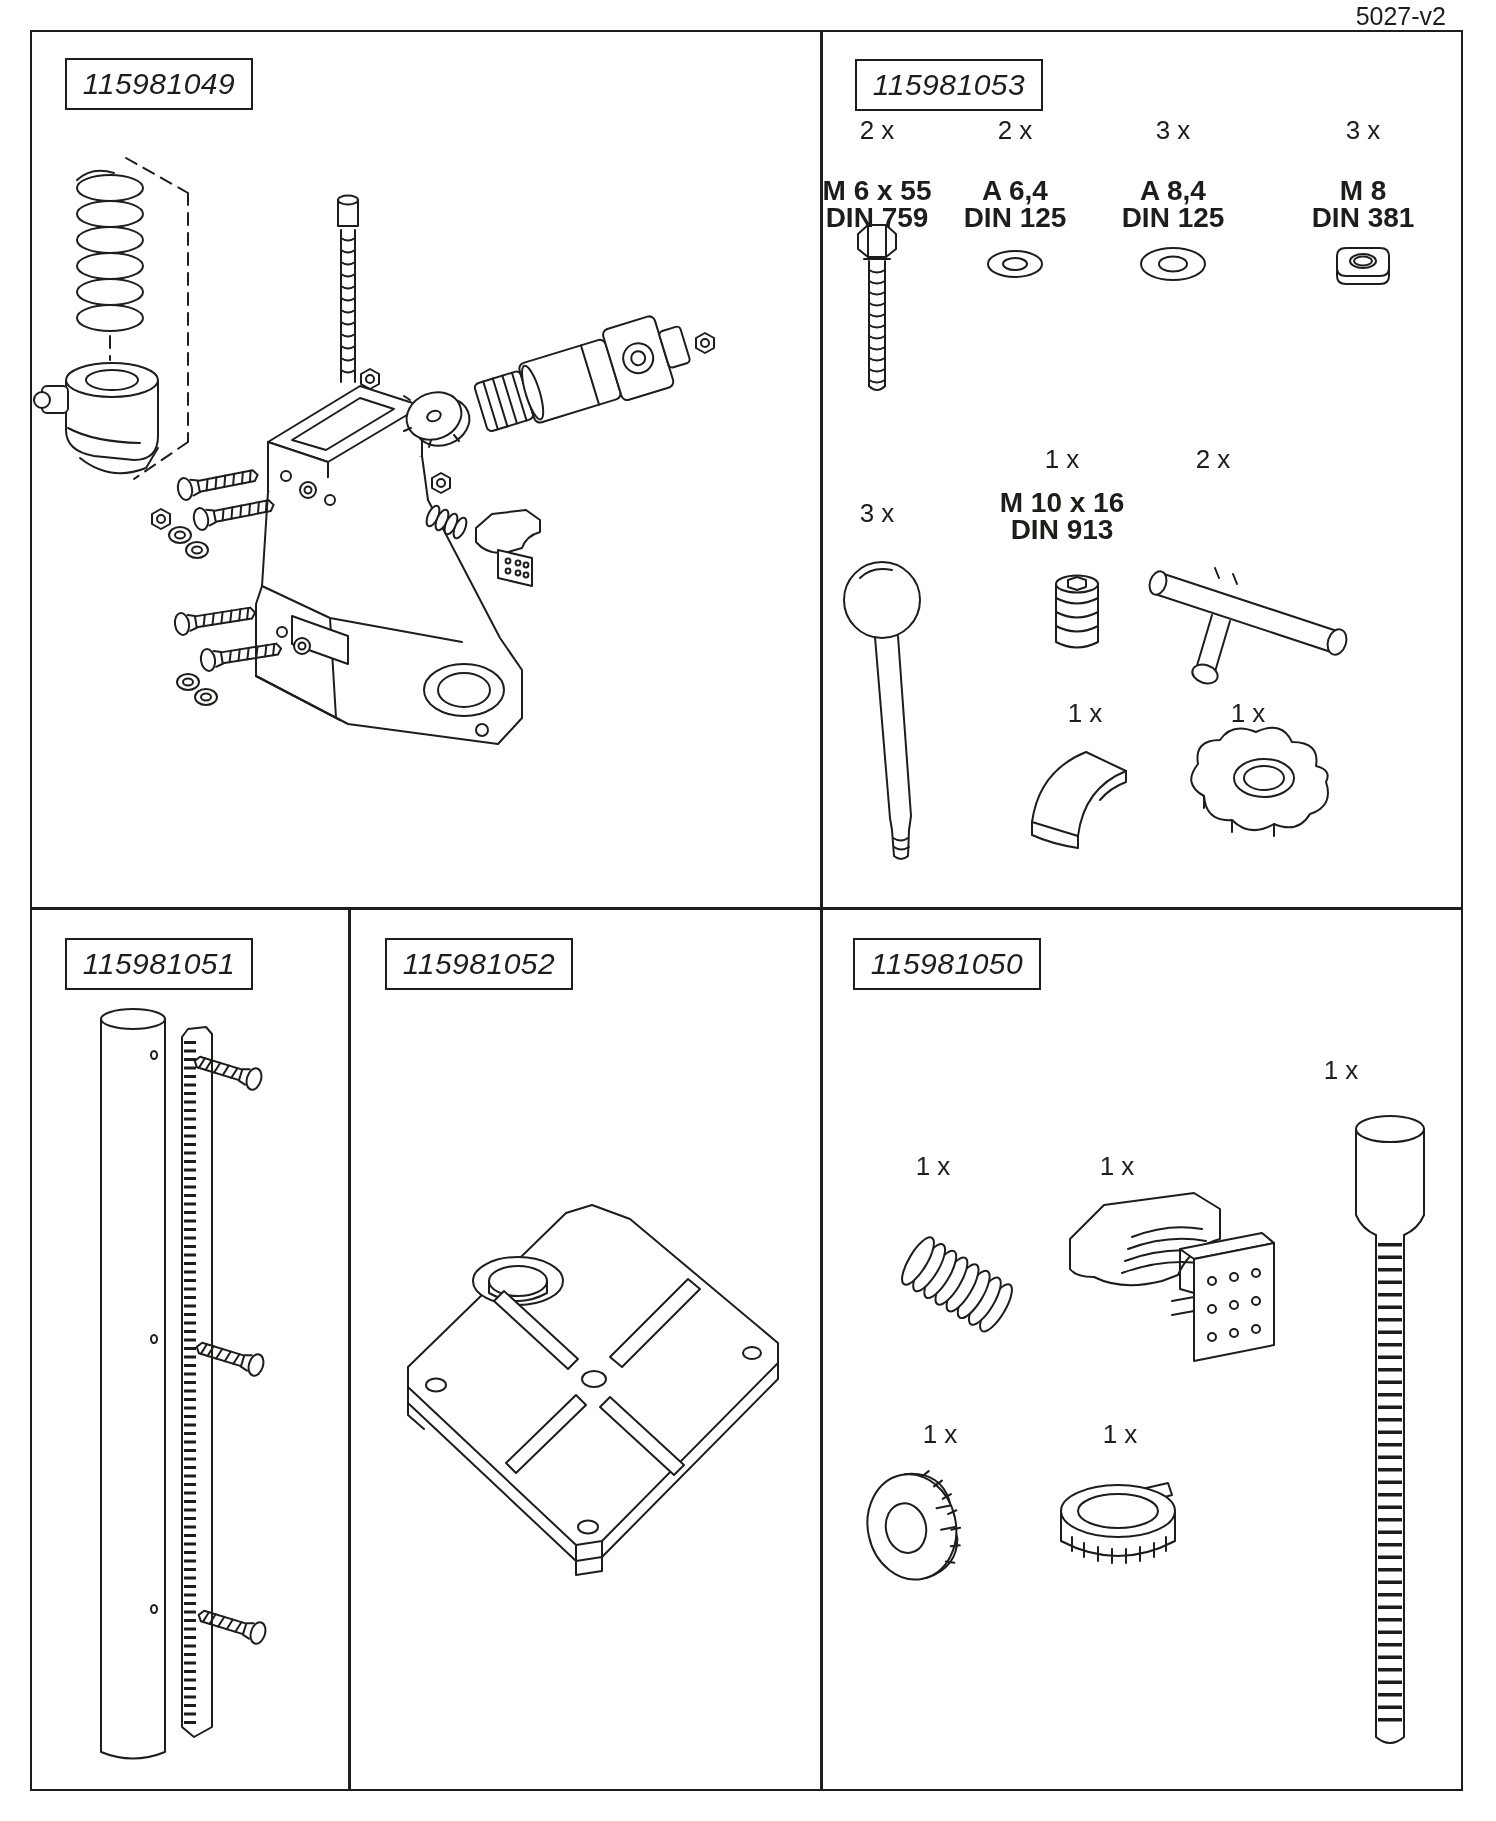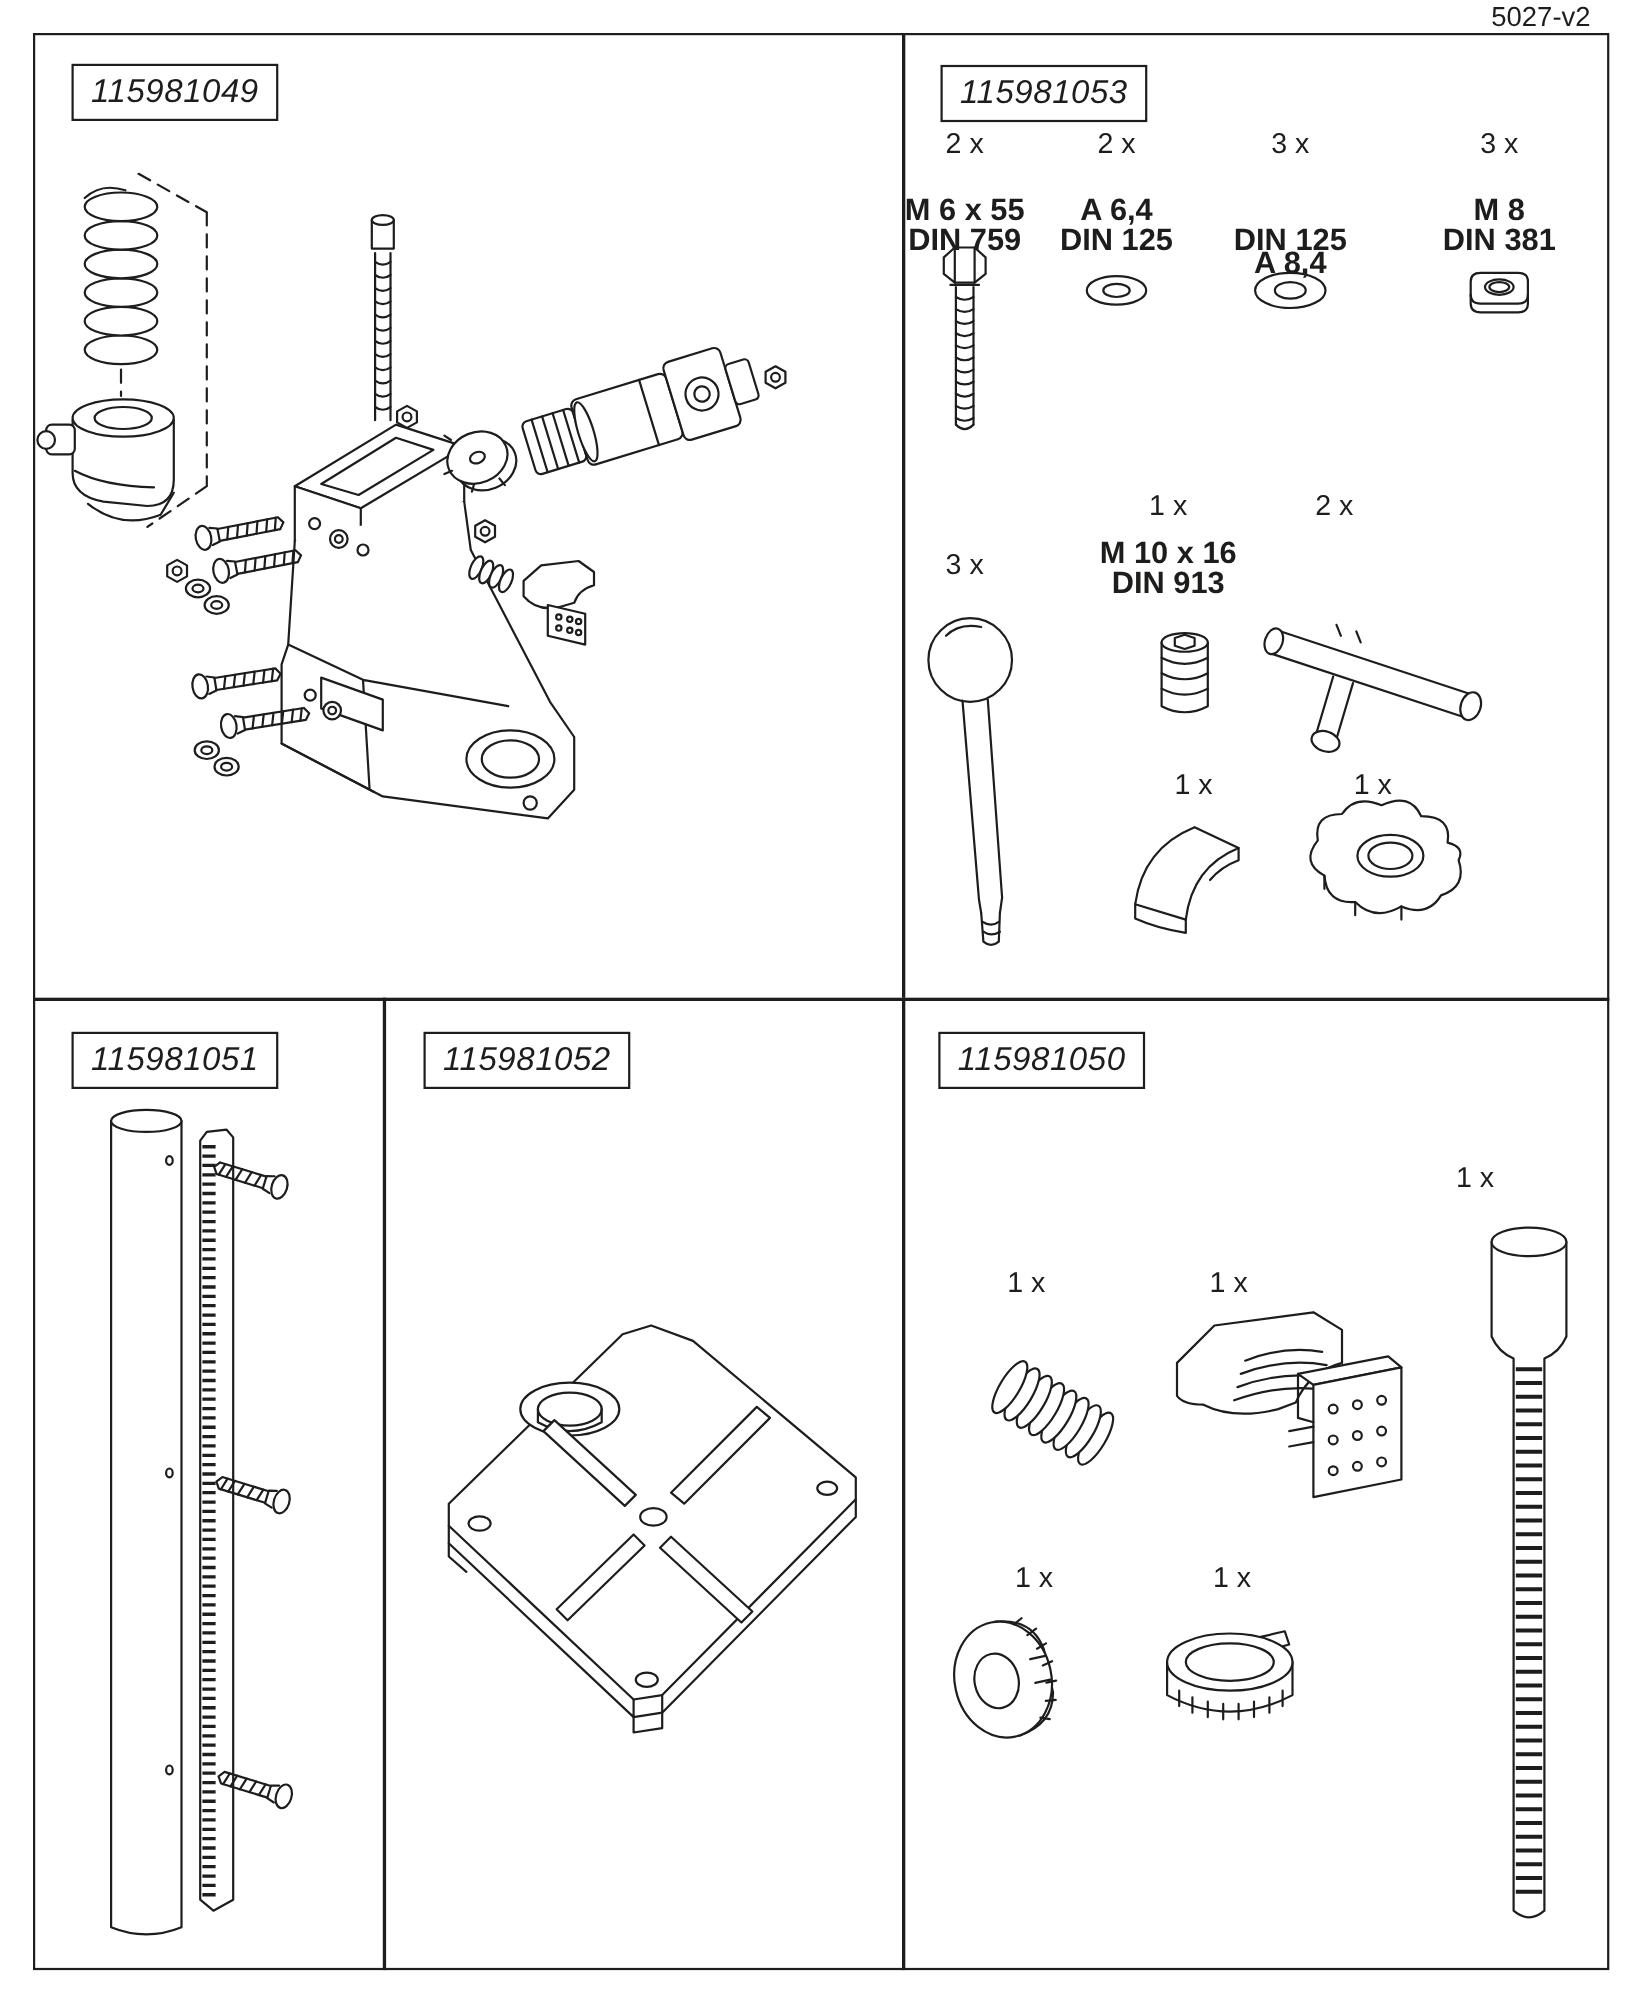--- a/index.html
+++ b/index.html
@@ -191,21 +191,21 @@
 
   <div class="lbl qty" style="left:57px;  top:85px;">2 x</div>
   <div class="lbl qty" style="left:195px; top:85px;">2 x</div>
   <div class="lbl qty" style="left:353px; top:85px;">3 x</div>
   <div class="lbl qty" style="left:543px; top:85px;">3 x</div>
 
   <div class="lbl spec" style="left:57px;  top:147px;">M 6 x 55</div>
   <div class="lbl spec" style="left:57px;  top:174px;">DIN 759</div>
   <div class="lbl spec" style="left:195px; top:147px;">A 6,4</div>
   <div class="lbl spec" style="left:195px; top:174px;">DIN 125</div>
-  <div class="lbl spec" style="left:353px; top:147px;margin-top:48px;">A 8,4</div>
+  <div class="lbl spec" style="left:353px; top:147px;">A 8,4</div>
   <div class="lbl spec" style="left:353px; top:174px;">DIN 125</div>
   <div class="lbl spec" style="left:543px; top:147px;">M 8</div>
   <div class="lbl spec" style="left:543px; top:174px;">DIN 381</div>
 
   <div class="lbl qty" style="left:57px;  top:468px;">3 x</div>
   <div class="lbl qty" style="left:242px; top:414px;">1 x</div>
   <div class="lbl qty" style="left:393px; top:414px;">2 x</div>
   <div class="lbl spec" style="left:242px; top:459px;">M 10 x 16</div>
   <div class="lbl spec" style="left:242px; top:486px;">DIN 913</div>
 

